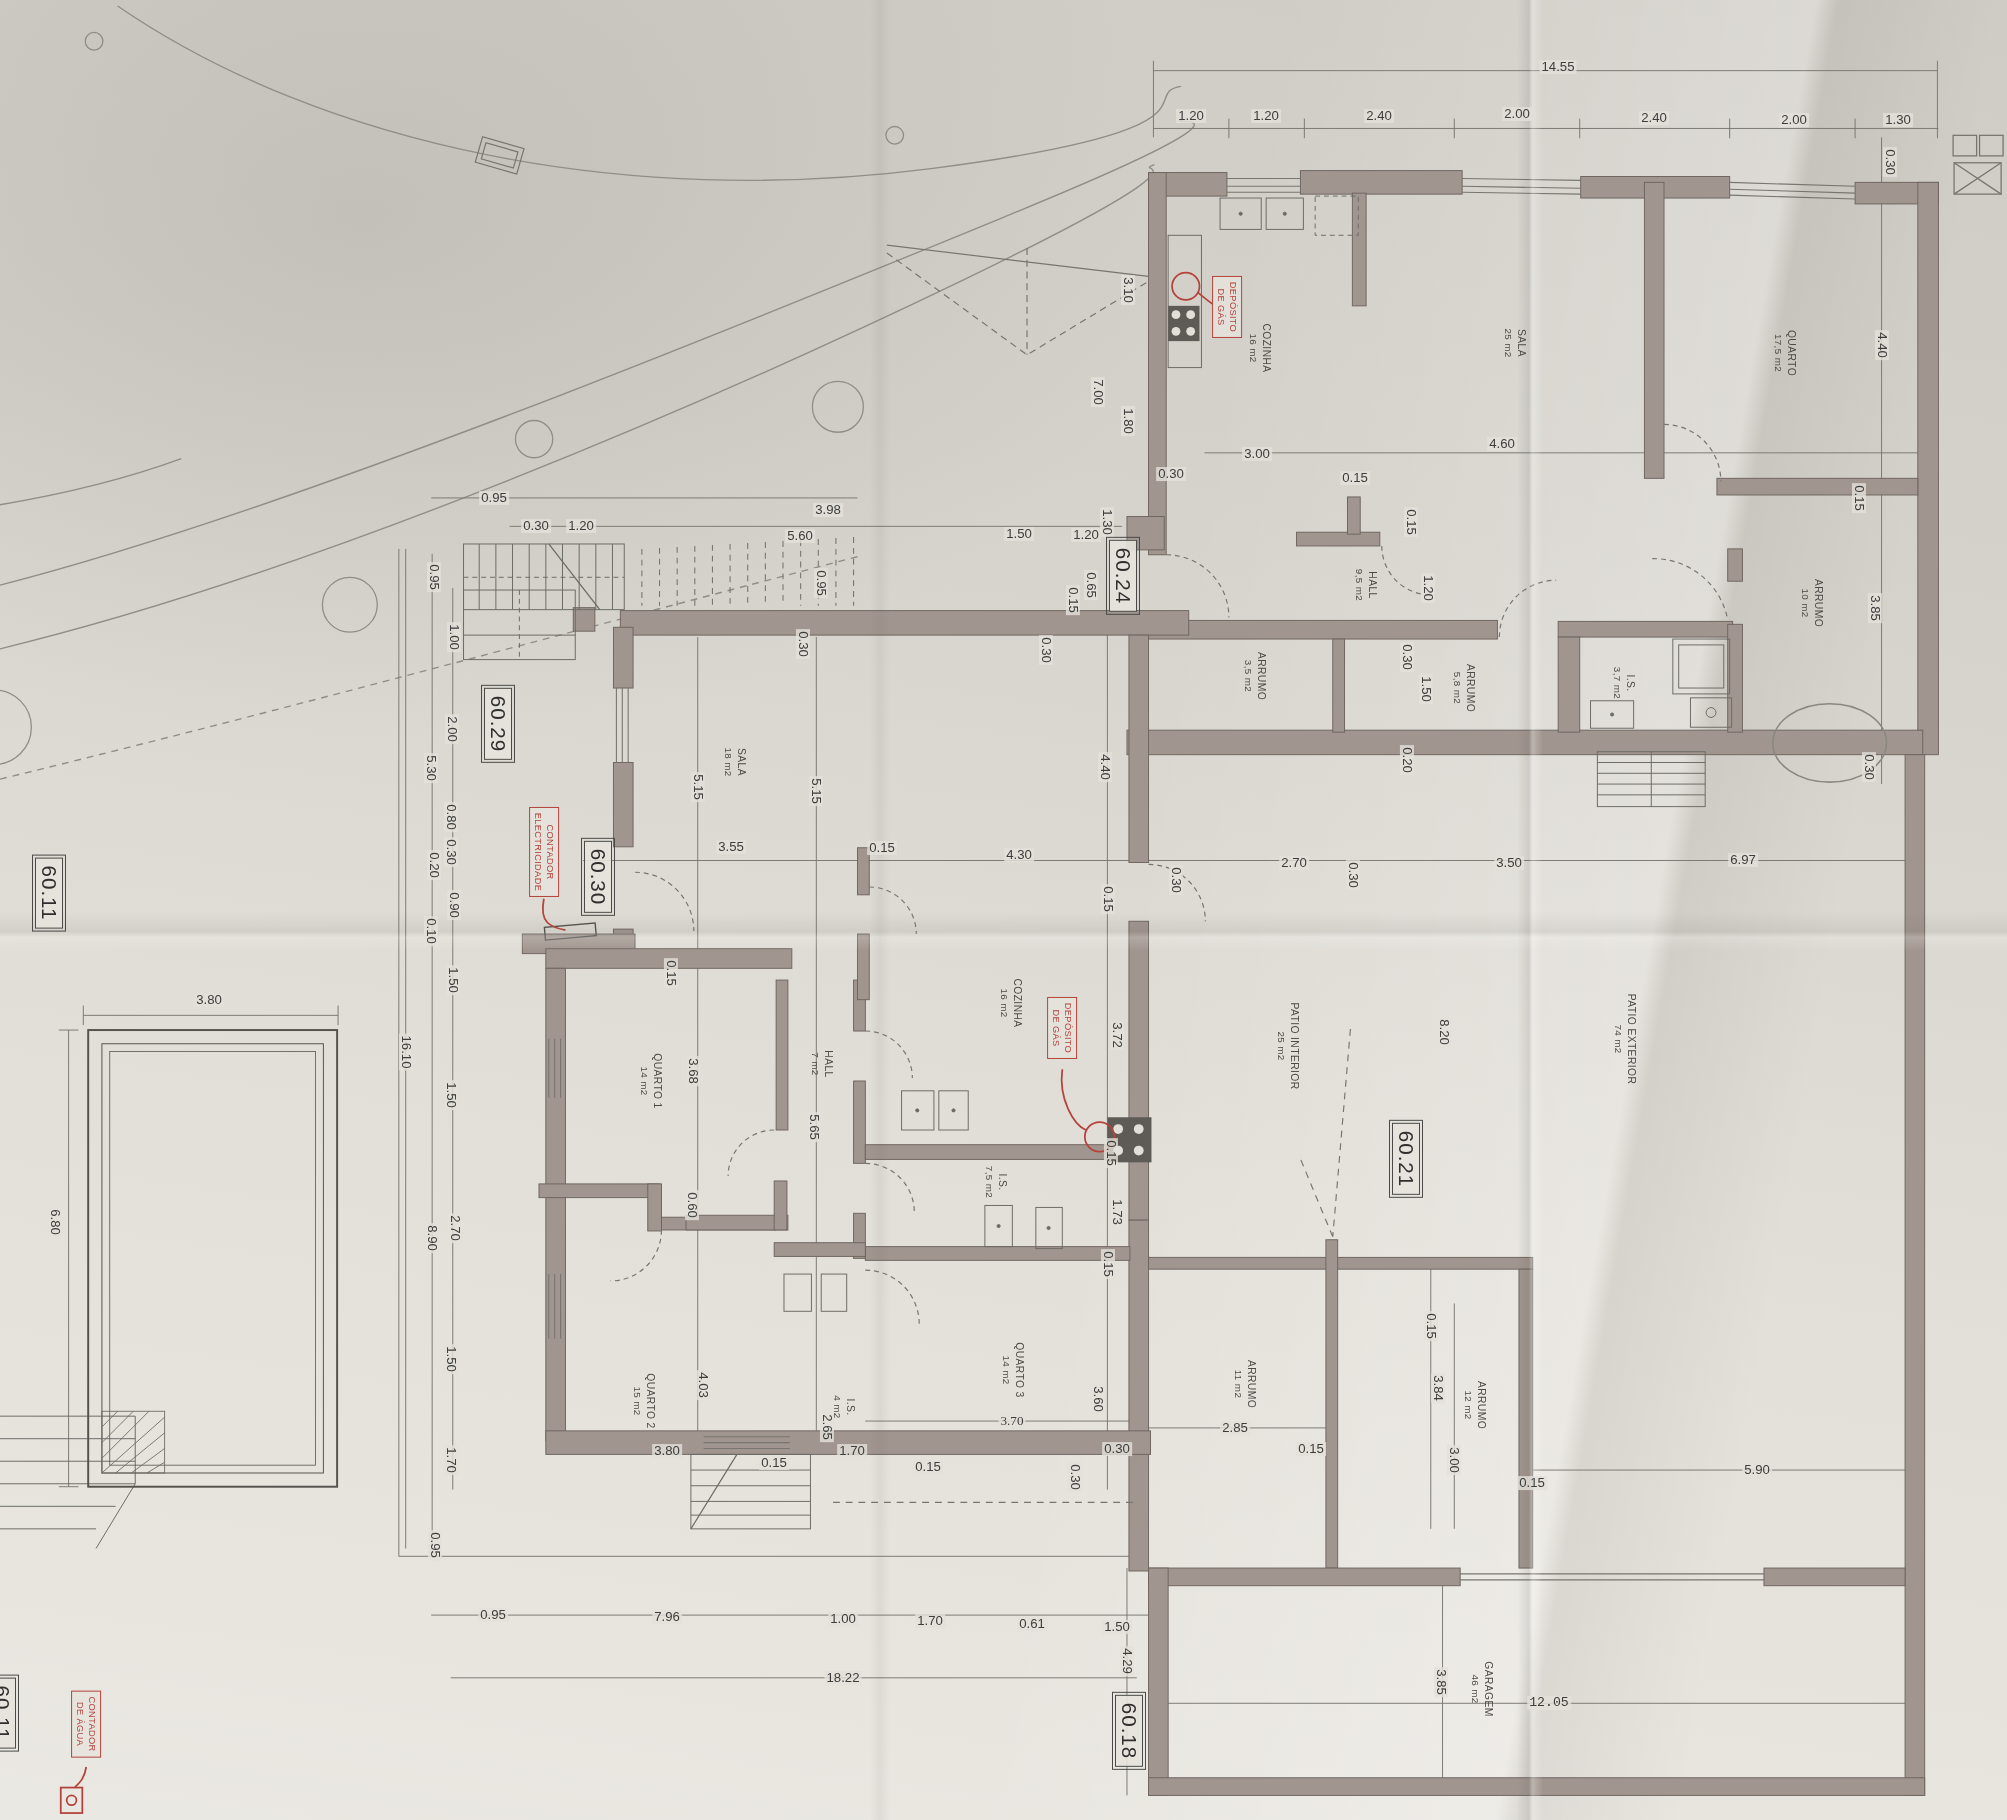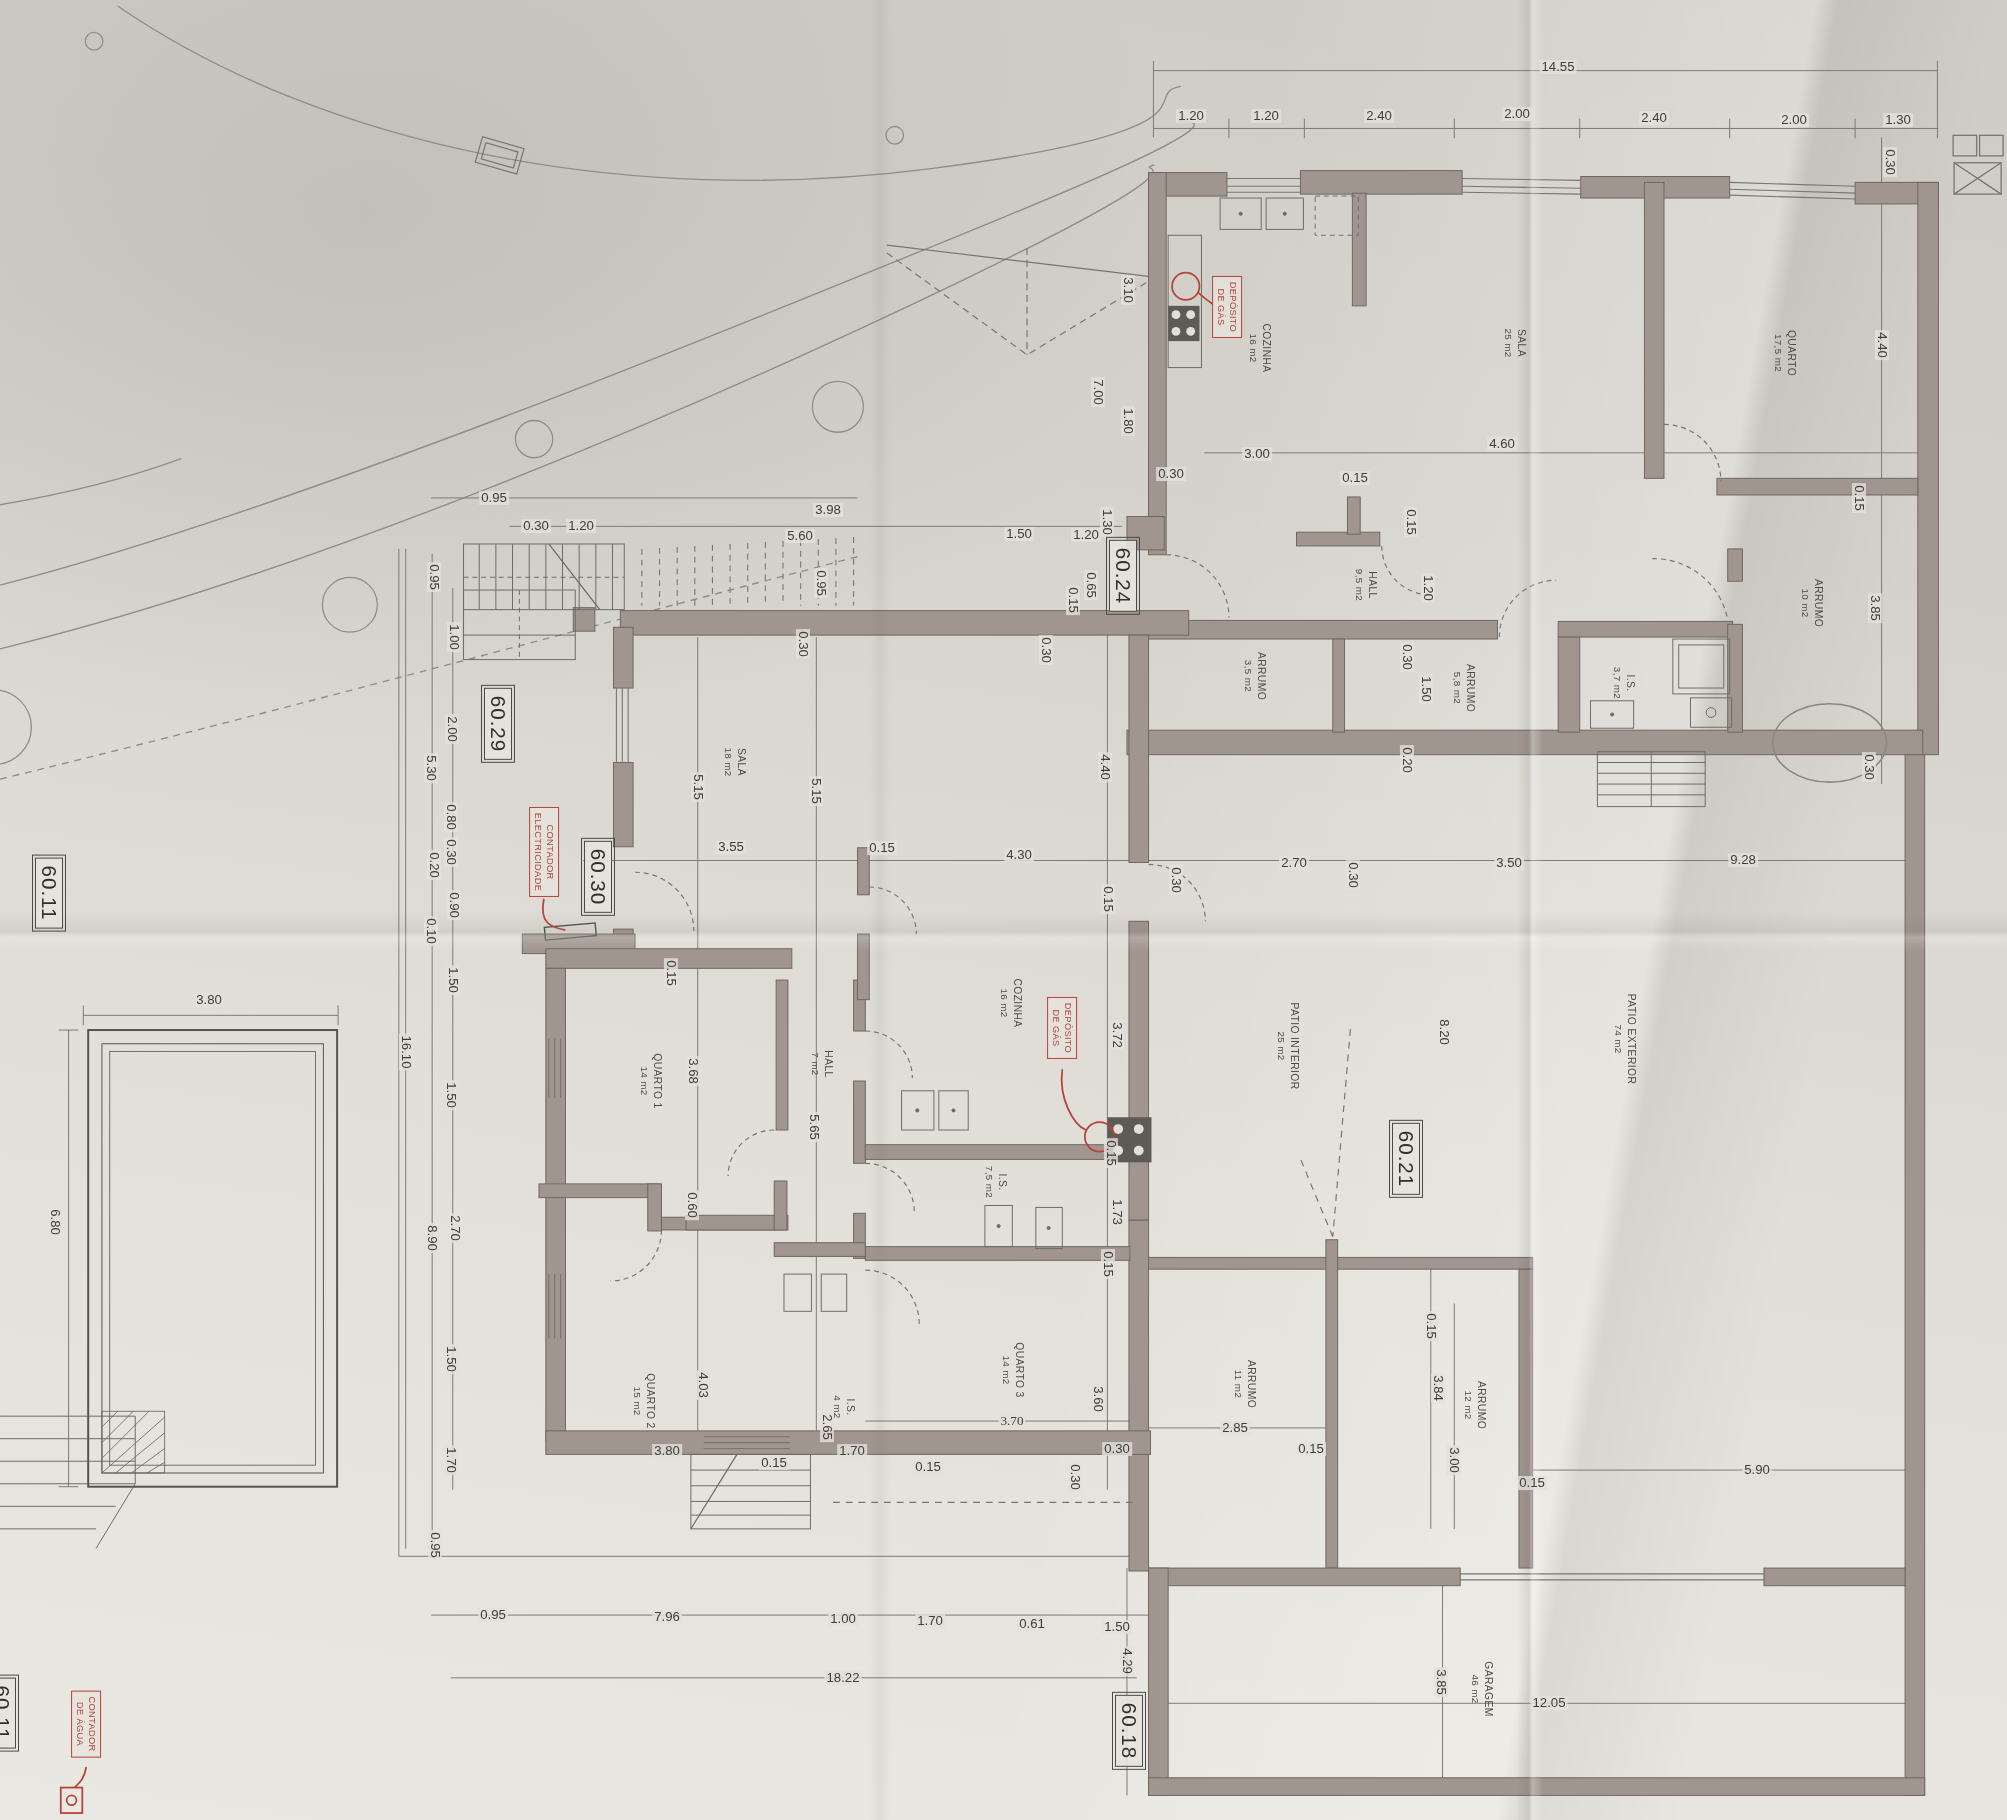--- a/index.html
+++ b/index.html
@@ -388,21 +388,21 @@
       <div class="dim-label" style="left: 1379px; top: 116px;">2.40</div>
       <div class="dim-label" style="left: 1517px; top: 114px;">2.00</div>
       <div class="dim-label" style="left: 1654px; top: 118px;">2.40</div>
       <div class="dim-label" style="left: 1794px; top: 120px;">2.00</div>
       <div class="dim-label" style="left: 1898px; top: 120px;">1.30</div>
       <div class="dim-label rot" style="left: 1890px; top: 162px;">0.30</div>
       <div class="dim-label rot" style="left: 1882px; top: 345px;">4.40</div>
       <div class="dim-label rot" style="left: 1859px; top: 498px;">0.15</div>
       <div class="dim-label rot" style="left: 1875px; top: 608px;">3.85</div>
       <div class="dim-label rot" style="left: 1869px; top: 767px;">0.30</div>
-      <div class="dim-label" style="left: 1743px; top: 860px;">9.28</div>
+      <div class="dim-label" style="left: 1743px; top: 860px;">6.97</div>
       <div class="dim-label rot" style="left: 1128px; top: 290px;">3.10</div>
       <div class="dim-label rot" style="left: 1098px; top: 392px;">7.00</div>
       <div class="dim-label rot" style="left: 1128px; top: 421px;">1.80</div>
       <div class="dim-label" style="left: 1257px; top: 454px;">3.00</div>
       <div class="dim-label" style="left: 1355px; top: 478px;">0.15</div>
       <div class="dim-label" style="left: 1502px; top: 444px;">4.60</div>
       <div class="dim-label" style="left: 1171px; top: 474px;">0.30</div>
       <div class="dim-label" style="left: 828px; top: 510px;">3.98</div>
       <div class="dim-label" style="left: 494px; top: 498px;">0.95</div>
       <div class="dim-label" style="left: 536px; top: 526px;">0.30</div>
@@ -477,21 +477,21 @@
       <div class="dim-label" style="left: 928px; top: 1467px;">0.15</div>
       <div class="dim-label" style="left: 493px; top: 1615px;">0.95</div>
       <div class="dim-label" style="left: 667px; top: 1617px;">7.96</div>
       <div class="dim-label" style="left: 843px; top: 1619px;">1.00</div>
       <div class="dim-label" style="left: 930px; top: 1621px;">1.70</div>
       <div class="dim-label" style="left: 1032px; top: 1624px;">0.61</div>
       <div class="dim-label" style="left: 1117px; top: 1627px;">1.50</div>
       <div class="dim-label" style="left: 843px; top: 1678px;">18.22</div>
       <div class="dim-label rot" style="left: 1127px; top: 1661px;">4.29</div>
       <div class="dim-label rot" style="left: 1441px; top: 1682px;">3.85</div>
-      <div class="dim-label" style="left: 1549px; top: 1703px;">12.05</div>
+      <div class="dim-label" style="left: 1549px; top: 1703px; font-family: Liberation Mono, monospace;">12.05</div>
       <div class="dim-label" style="left: 209px; top: 1000px;">3.80</div>
       <div class="dim-label rot" style="left: 55px; top: 1222px;">6.80</div>
       <div class="level-marker" style="left: 1123px; top: 576px;">60.24</div>
       <div class="level-marker" style="left: 498px; top: 724px;">60.29</div>
       <div class="level-marker" style="left: 598px; top: 877px;">60.30</div>
       <div class="level-marker" style="left: 49px; top: 893px;">60.11</div>
       <div class="level-marker" style="left: 1406px; top: 1159px;">60.21</div>
       <div class="level-marker" style="left: 1129px; top: 1731px;">60.18</div>
       <div class="level-marker cut" style="left: 2px; top: 1713px;">60.11</div>
       <div class="red-box" style="left: 1227px; top: 307px;">DEPÓSITO

